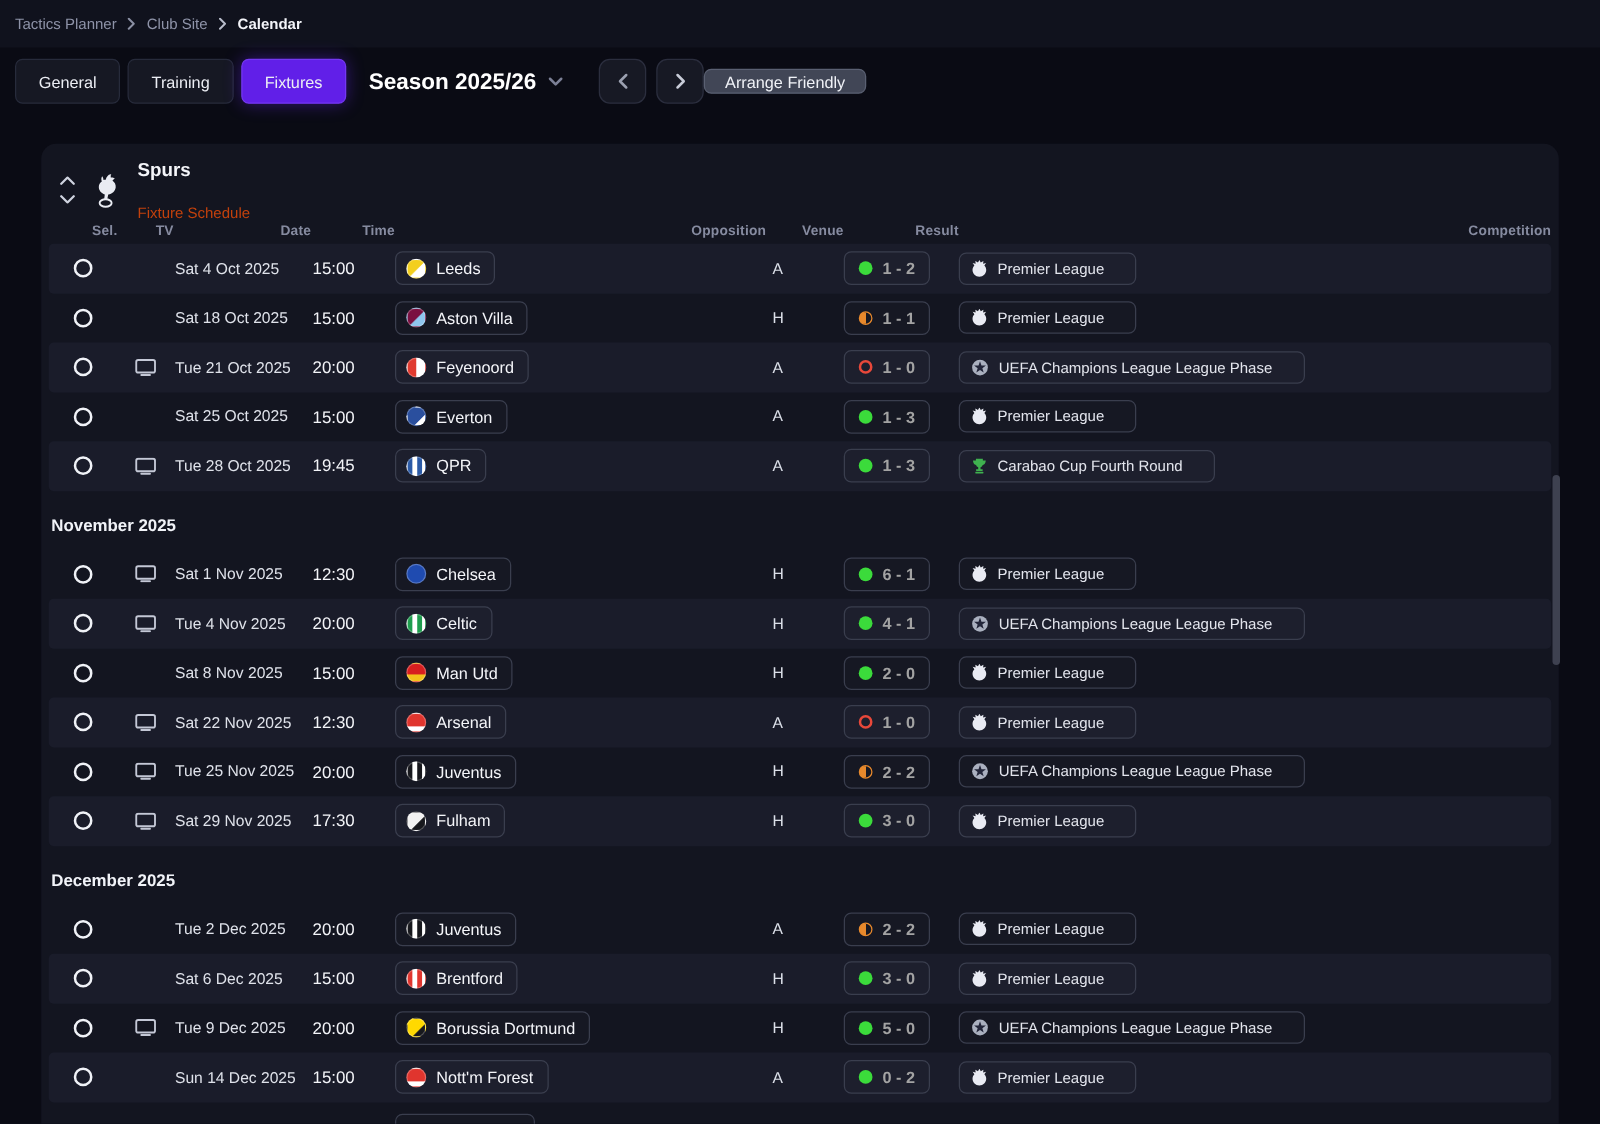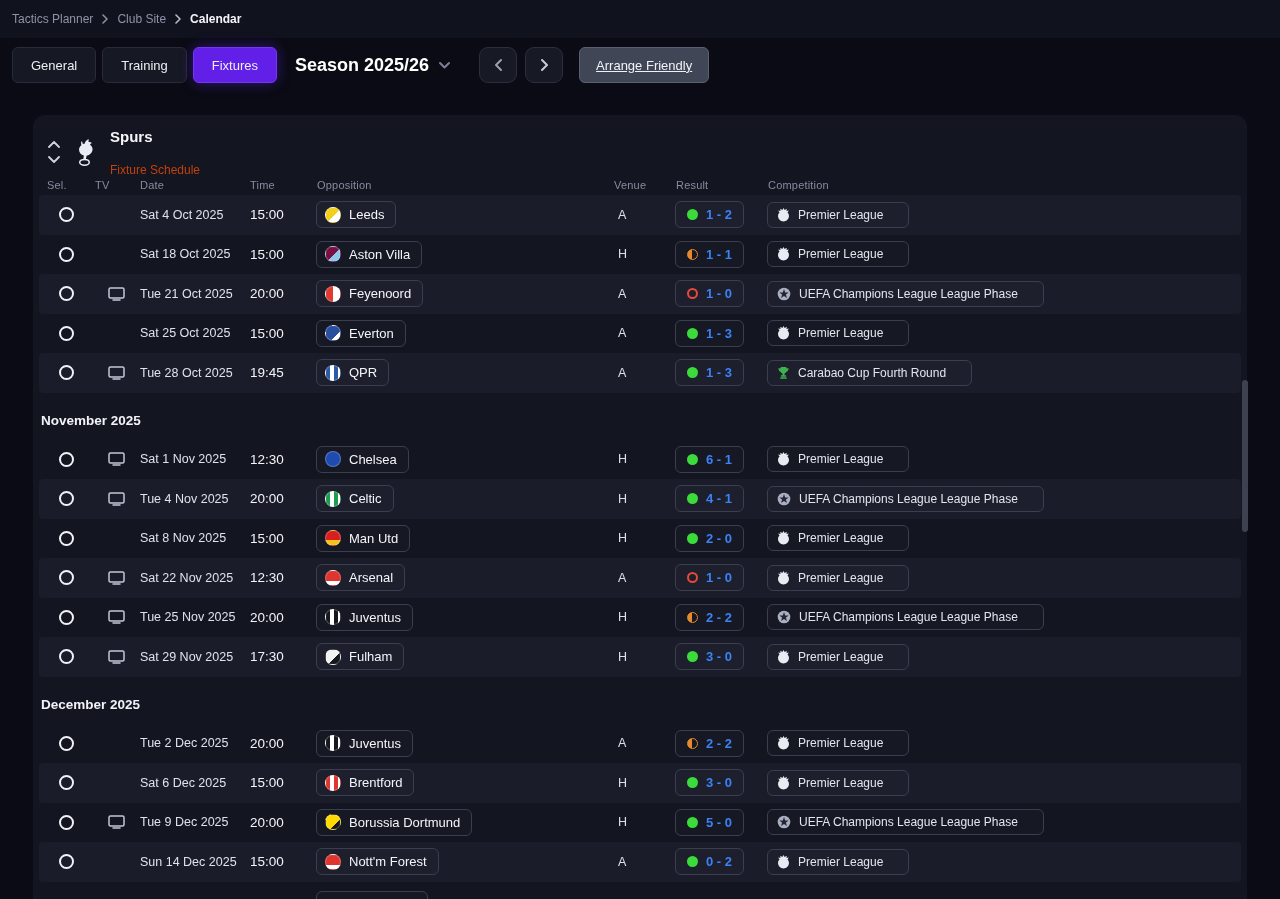--- a/index.html
+++ b/index.html
@@ -20,34 +20,34 @@
   .toolbar { display:flex; align-items:center; margin:7px 12px 0; height:40px; }
   .tab { height:36px; padding:0 18px; margin-right:6px; border-radius:6px; background:#161823; border:1px solid #272b3b;
          display:flex; align-items:center; font-size:13px; color:#eceef4; cursor:pointer; }
   .tab.active { background:#611fe8; border-color:#7437f2; box-shadow:0 0 14px rgba(99,38,232,.45); }
   .season { margin-left:12px; display:flex; align-items:center; gap:9px; cursor:pointer; }
   .season .season-text { font-size:18px; font-weight:bold; color:#ffffff; }
   .nav-btn { width:38px; height:36px; background:#171924; border:1px solid #2b2e3e; border-radius:9px;
              display:flex; align-items:center; justify-content:center; cursor:pointer; }
   .nav-btn.prev { margin-left:28px; }
   .nav-btn.next { margin-left:8px; }
-  .arrange-btn { margin-left:16px; height:36px; padding:0 16px; background:#40455600; background:#414656; border:1px solid #5a6072;
-                 border-radius:6px; font-size:13px; color:#f0f2f7; display:flex; align-items:center; cursor:pointer;text-decoration:underline; }
+  .arrange-btn { margin-left:0; height:20px; padding:0 16px; background:#40455600; background:#414656; border:1px solid #5a6072;
+                 border-radius:6px; font-size:13px; color:#f0f2f7; display:flex; align-items:center; cursor:pointer; }
   
   .panel { position:absolute; left:33px; top:115px; width:1214px; height:830px; background:#131520; border-radius:12px; overflow:hidden; }
   .panel-header { display:flex; align-items:center; padding:16px 12px 0 14px; height:58px; }
   .collapse-chevrons { display:flex; flex-direction:column; gap:8px; width:14px; align-items:center; }
   .collapse-chevrons span { display:flex; cursor:pointer; }
   .crest { margin-left:12px; display:flex; align-items:center; }
   .team-block { margin-left:14px; }
   .team-name { font-size:15px; font-weight:bold; color:#f4f5f9; }
   .subtitle { font-size:12px; color:#c2410c; margin-top:18px; }
   
   .grid { display:grid; grid-template-columns:55px 45px 110px 67px 297px 62px 92px 1fr; align-items:center; }
-  .table-head { margin:2px 6px 0; height:20px; font-size:11px; font-weight:normal; color:#868ba0; letter-spacing:.2px; }
+  .table-head { margin:2px 6px 0; height:20px; font-size:11px; font-weight:bold; color:#868ba0; letter-spacing:.2px;text-align:right; }
   .th { padding-left:1px; }
   .th-sel { padding-left:8px; }
   .fixture-row { margin:0 6px; height:39.5px; border-radius:4px; cursor:pointer; }
   .odd-stripe { background:#1a1c2a; }
   .even-stripe { background:transparent; }
   .cell { display:flex; align-items:center; }
   .cell.sel { justify-content:center; }
   .cell.tv { justify-content:center; }
   .cell.date { font-size:12.5px; color:#dfe2ea; padding-left:1px; }
   .cell.time { font-size:13.5px; color:#f3f4f8; padding-left:1px; }
@@ -55,21 +55,21 @@
   .radio { width:15px; height:15px; border-radius:50%; border:2px solid #f0f2f7; display:inline-block; cursor:pointer; }
   .pill { display:inline-flex; align-items:center; border:1px solid #3a3e4e; background:rgba(255,255,255,0.015); border-radius:6px; height:27px; }
   .team-pill { padding:0 11px 0 8px; gap:8px; }
   .crest-dot { width:16px; height:16px; border-radius:50%; border:1px solid rgba(255,255,255,.25); flex:none; }
   .team-name-text { font-size:13px; color:#f4f5f9; white-space:nowrap; }
   .result-pill { padding:0 11px; gap:8px; min-width:66px; justify-content:flex-start; }
   .dot { width:11px; height:11px; border-radius:50%; flex:none; }
   .dot.win  { background:#3bdb3b; }
   .dot.draw { border:1.5px solid #e8892c; background:linear-gradient(90deg,#e8892c 0 50%,transparent 50%); }
   .dot.loss { border:2px solid #e8483a; background:transparent; }
-  .score { font-size:13px; font-weight:bold; color:#3b82f6; white-space:nowrap; }
+  .score { font-size:13px; font-weight:bold; color:#a3a3a3; white-space:nowrap; }
   .comp-pill { padding:0 25px 0 9px; gap:8px; height:26px; }
   .comp-icon { display:flex; align-items:center; flex:none; }
   .comp-name { font-size:12px; color:#e3e5ed; white-space:nowrap; }
   .month-header { padding:20px 0 12px 8px; font-size:13.5px; font-weight:bold; color:#f1f3f8; }
   .ghost-pill { width:112px; height:27px; margin-top:6px; }
   .scroll-thumb { position:absolute; left:1242px; top:380px; width:6px; height:152px; background:#3e4150; border-radius:3px; cursor:pointer; }
 </style>
 </head>
 <body>
 

